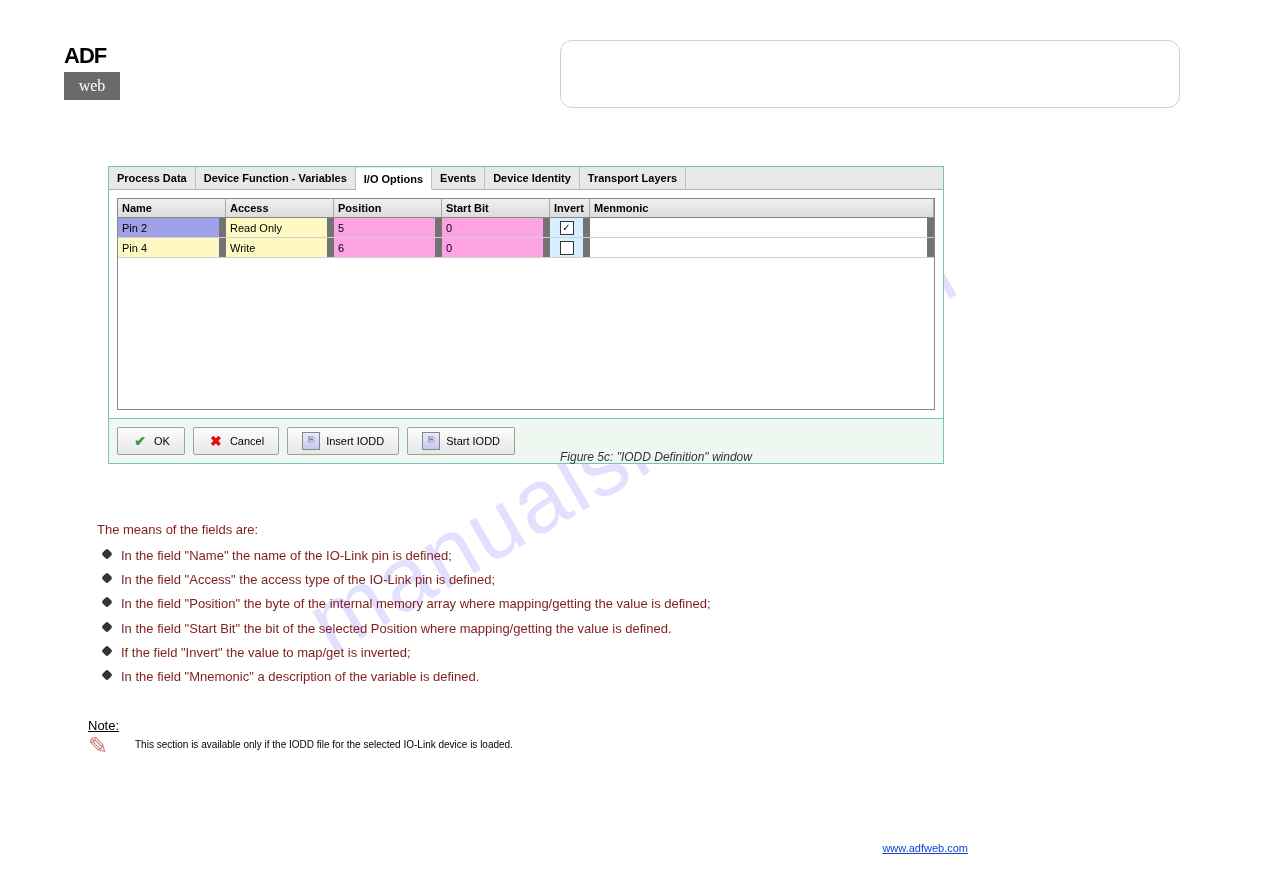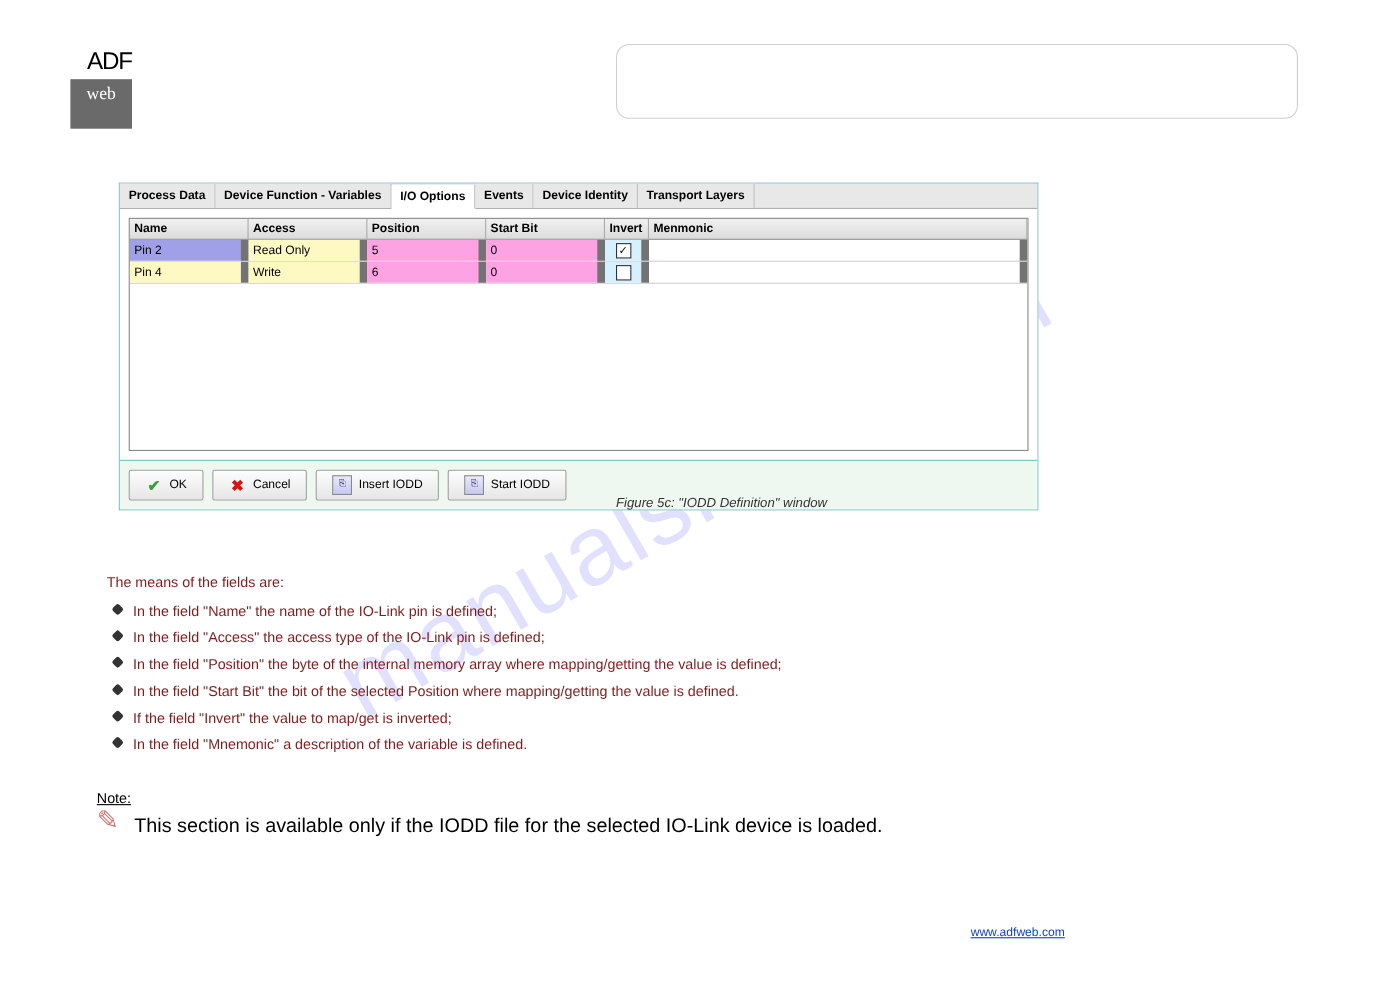--- a/index.html
+++ b/index.html
@@ -1,19 +1,19 @@
 <!DOCTYPE html>
 <html><head>
 <meta charset="utf-8">
 <style>
   body{margin:0;padding:0;font-family:Arial,sans-serif;font-size:11px;background:#fff;color:#000}
   .page{position:relative;width:1263px;height:893px;background:#fff}
   .logo{position:absolute;left:64px;top:40px;width:56px;height:60px}
-  .logo-top{width:56px;height:32px;background:#fff;color:#000;font-weight:400;font-size:22px;line-height:32px;text-align:right;letter-spacing:-1px;border:0}
-  .logo-bot{width:56px;height:45px;background:#6a6a6a;color:#fff;font-size:16px;line-height:28px;text-align:center;font-family:Georgia,serif}
+  .logo-top{width:56px;height:32px;background:#fff;color:#000;font-weight:700;font-size:22px;line-height:32px;text-align:left;letter-spacing:-1px;border:0}
+  .logo-bot{width:56px;height:28px;background:#6a6a6a;color:#fff;font-size:16px;line-height:28px;text-align:center;font-family:Georgia,serif}
   .header-slot{position:absolute;left:560px;top:40px;width:620px;height:68px;border:1px solid #d0d0d0;border-radius:12px;box-sizing:border-box}
   .window{position:absolute;left:108px;top:166px;width:836px;border:1px solid #7ac0c0;background:#fff;box-sizing:border-box}
   .tabstrip{display:flex;height:22px;background:#e8e8e8;border-bottom:1px solid #b0b0b0;align-items:stretch}
   .tab{padding:3px 8px;font-size:11px;font-weight:bold;border-right:1px solid #c0c0c0;background:#e8e8e8;cursor:pointer;white-space:nowrap;display:flex;align-items:center}
   .tab.active{background:#fff;border-bottom:1px solid #fff;position:relative;top:1px}
   .tabstrip .spacer{flex:1}
   .panel{padding:8px;background:#fff}
   .grid{border:1px solid #888;background:#fff;height:210px;overflow:hidden}
   .grid-head{display:flex;background:linear-gradient(#f0f0f0,#dcdcdc);border-bottom:1px solid #888;font-weight:bold}
   .grid-head .cell{padding:3px 4px;border-right:1px solid #aaa;box-sizing:border-box}
@@ -37,21 +37,21 @@
   .ico-cancel{color:#d11}
   .ico-iodd{width:16px;height:16px;background:linear-gradient(#e8e8ff,#c8c8f0);border:1px solid #888;font-size:8px;line-height:14px;text-align:center;color:#335}
   .caption{position:absolute;left:560px;top:450px;font-style:italic;font-size:12px;color:#333}
   .bodytext{position:absolute;left:97px;width:1024px;font-size:13px;color:#7f1d1d;line-height:1.55}
   .bodytext ul{margin:6px 0 0 0;padding-left:24px;list-style:none}
   .bodytext li{position:relative;margin:4px 0}
   .bodytext li:before{content:"";position:absolute;left:-18px;top:4px;width:8px;height:8px;border-radius:2px;background:#333;transform:rotate(45deg)}
   .note{position:absolute;left:88px;top:718px;width:1040px}
   .note-ico{position:absolute;left:0;top:14px;width:30px;height:30px;font-size:24px;color:#c77;}
   .note-title{font-size:13px;text-decoration:underline}
-  .note-body{margin-left:34px;font-size:18px;margin-top:4px;line-height:1.5}
+  .note-body{margin-left:47px;font-size:10px;margin-top:4px;line-height:1.5}
   .footer{position:absolute;left:108px;top:810px;width:1060px;font-size:11px;color:#333;line-height:1.5}
   .footer a{color:#1144cc;text-decoration:underline}
   .watermark{position:absolute;left:50%;top:50%;transform:translate(-50%,-50%) rotate(-30deg);font-size:90px;font-weight:500;color:rgba(120,120,255,0.22);pointer-events:none;white-space:nowrap;letter-spacing:2px;font-family:Arial}
 </style>
 </head>
 <body>
 <div class="page">
 
 <div class="logo">
   <div class="logo-top">ADF</div>

